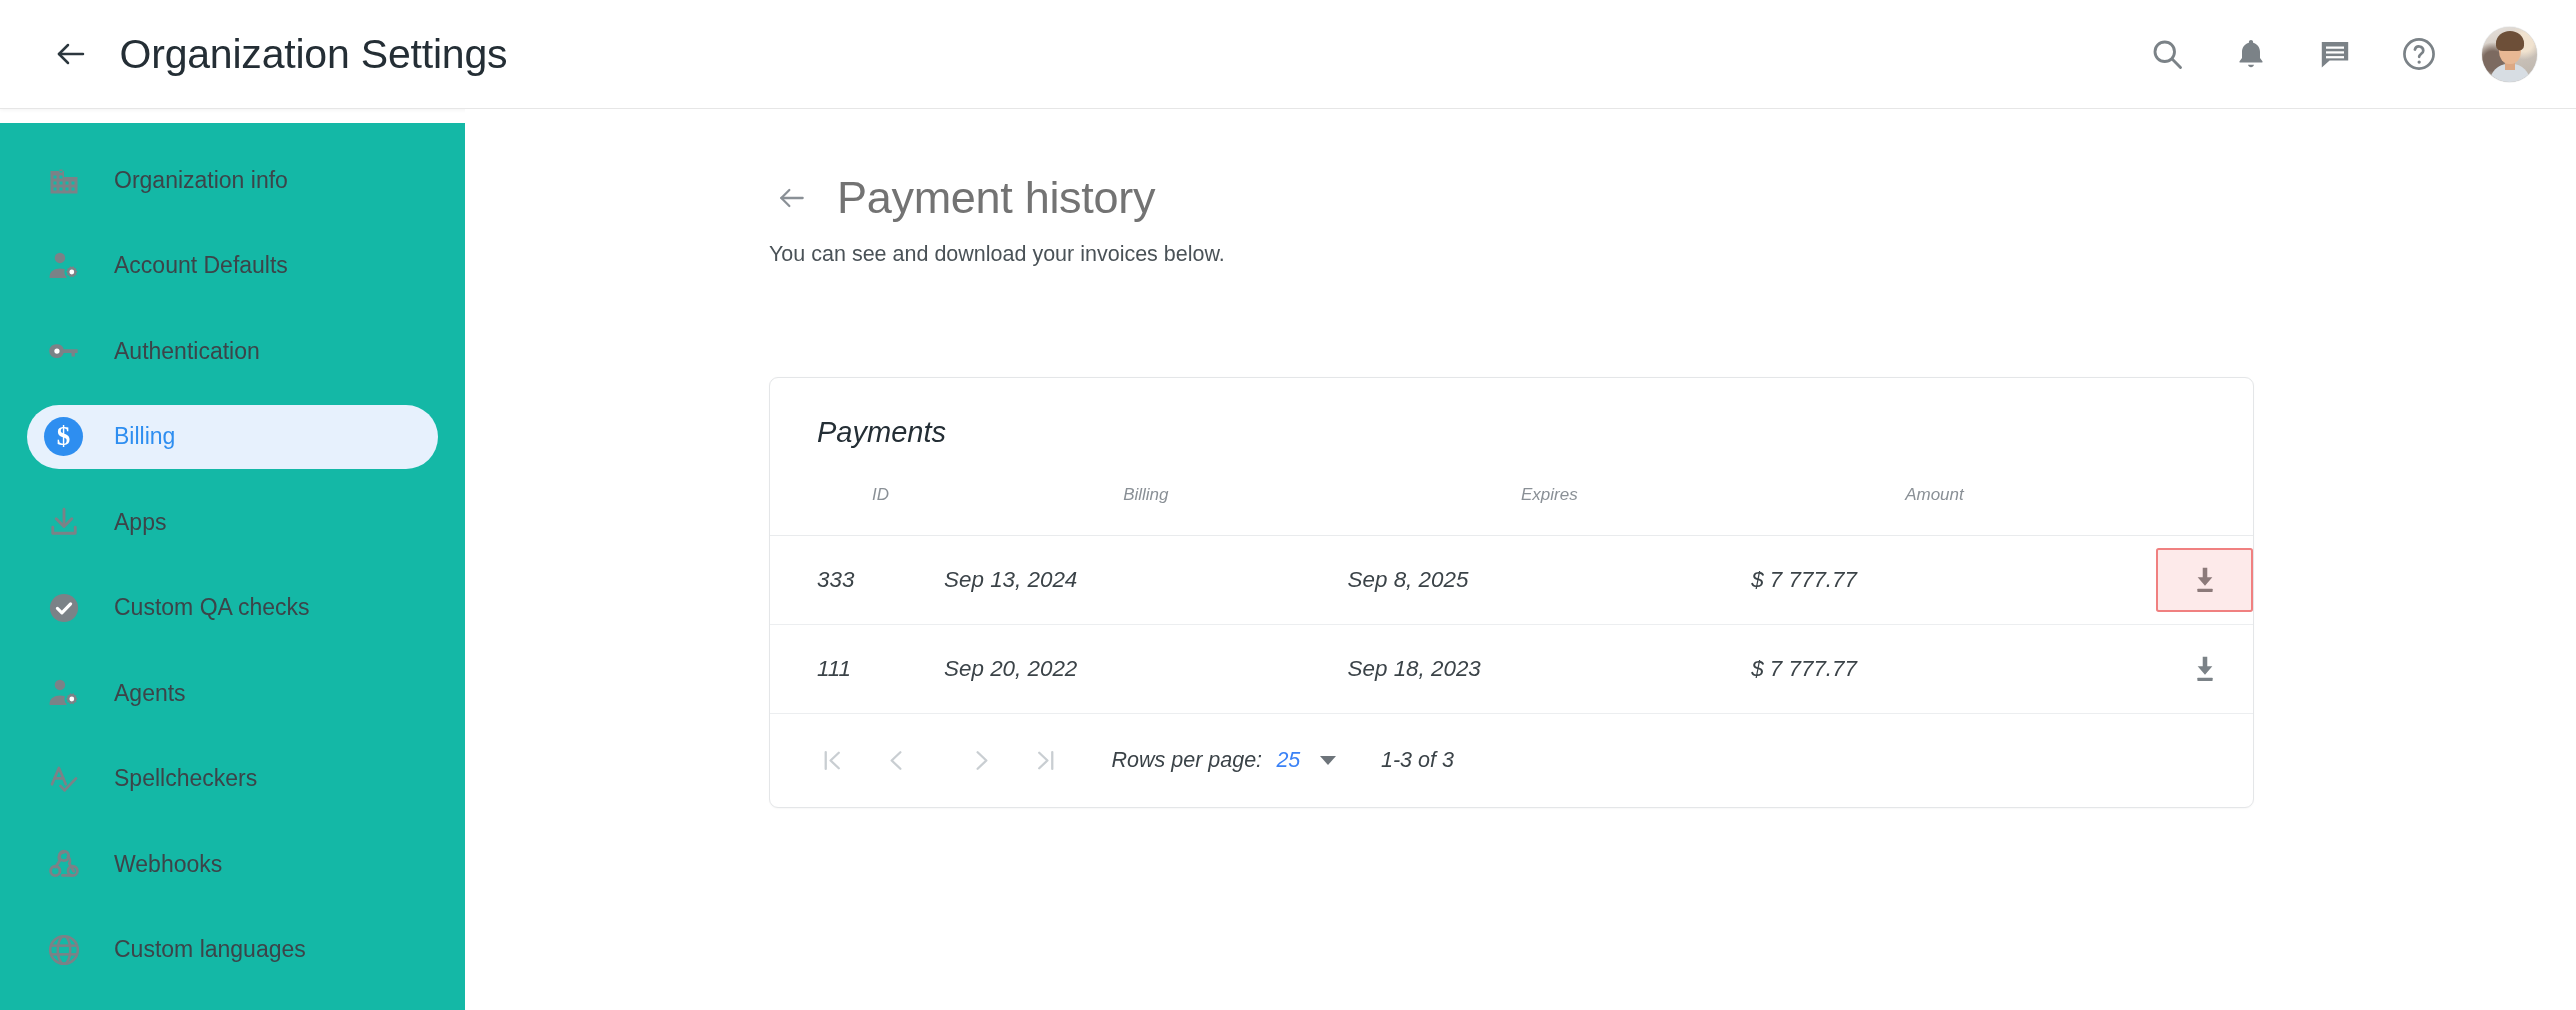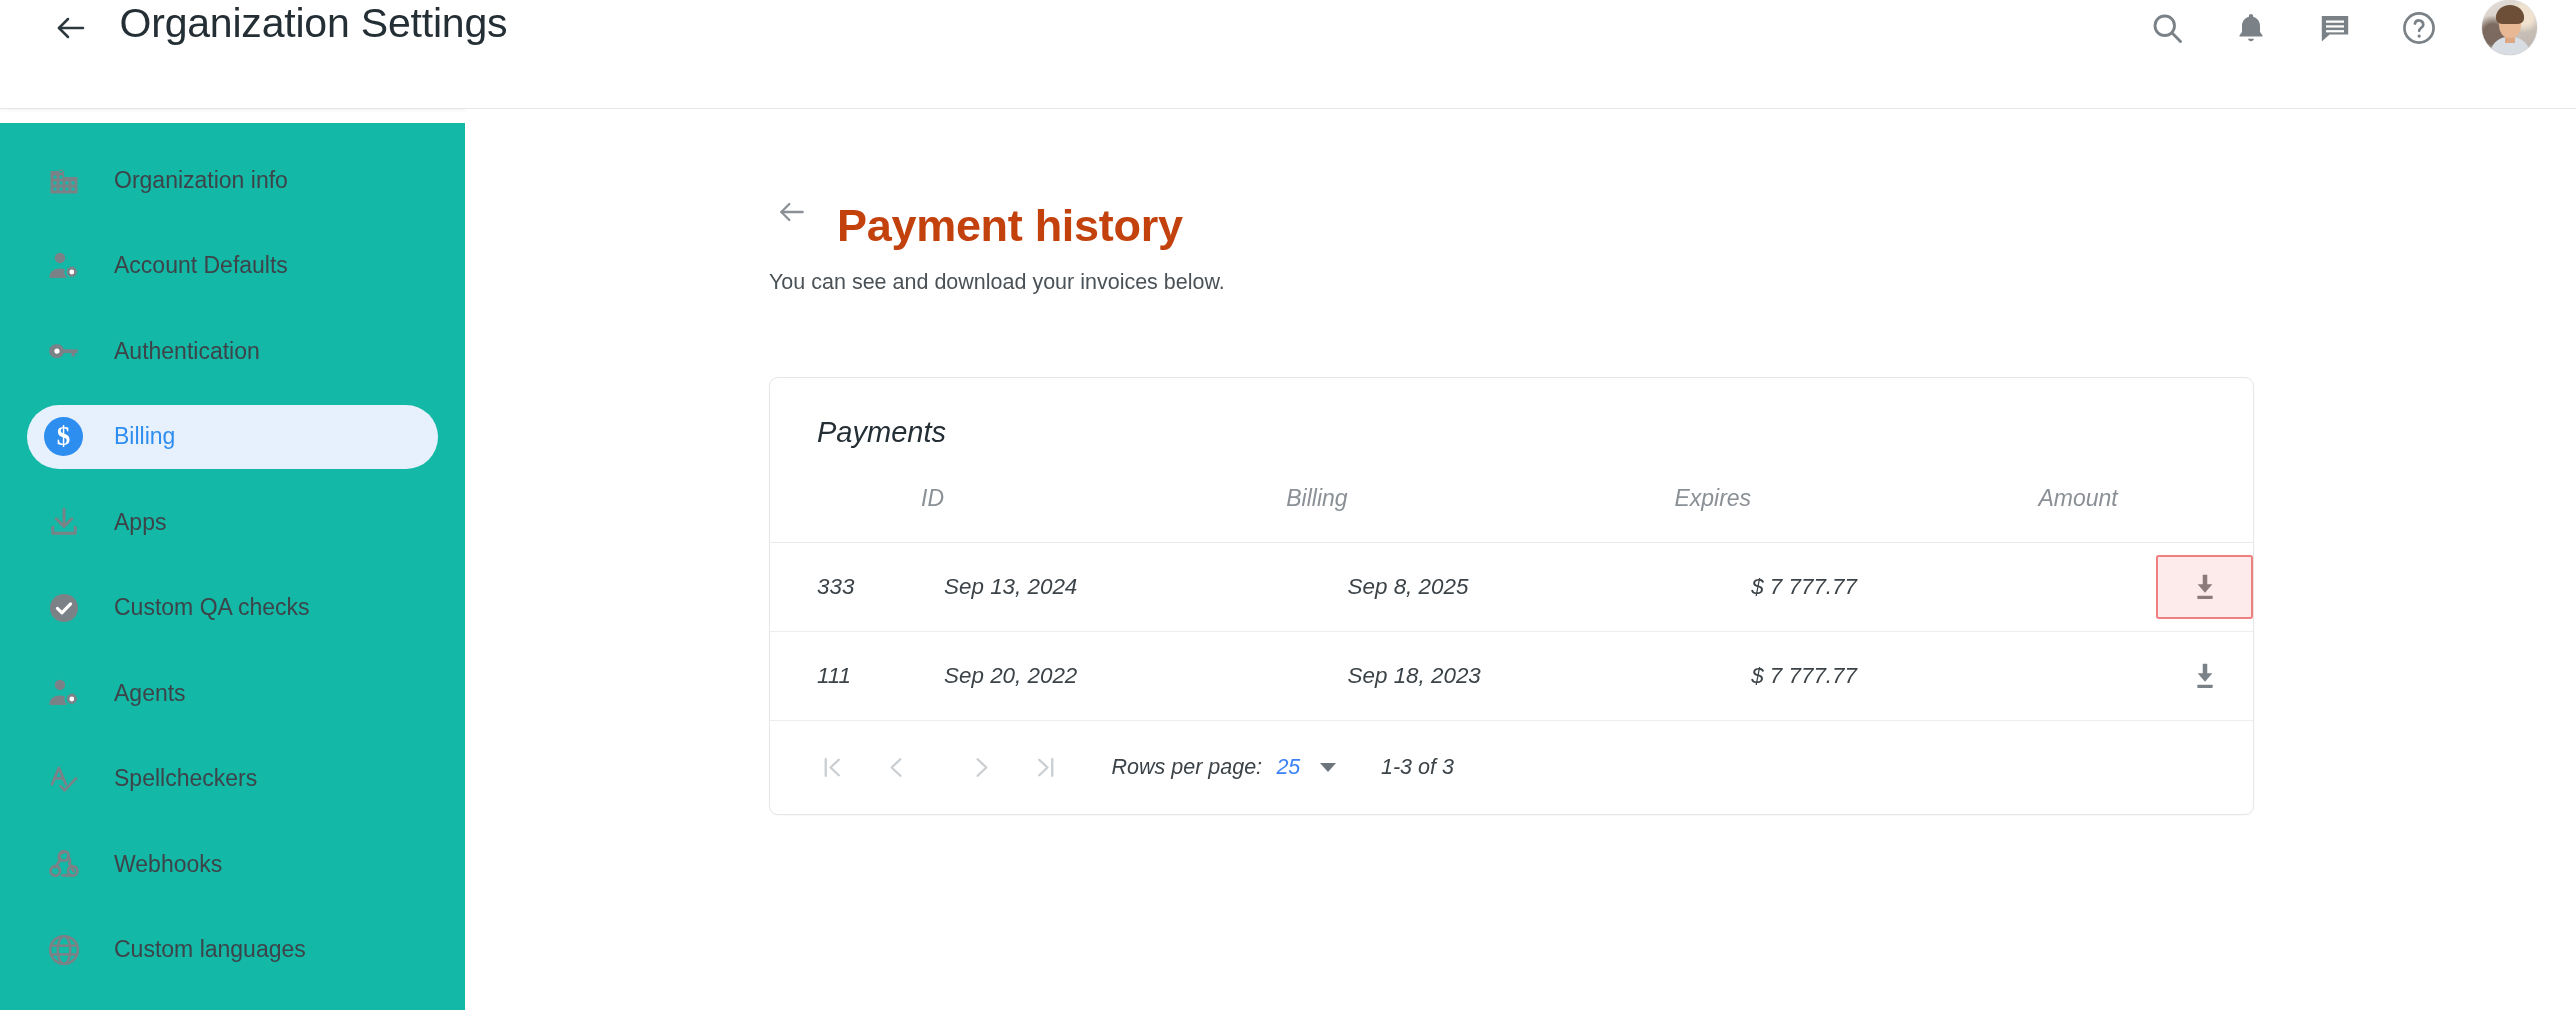--- a/index.html
+++ b/index.html
@@ -10,21 +10,21 @@
     overflow: hidden;
   }
   .app { position: relative; width: 2576px; height: 1011px; background:#fff; }
 
   
   .topbar {
     position: absolute; left: 0; top: 0; width: 2576px; height: 109px;
     background: #ffffff;
     border-bottom: 0.9px solid #e6e6e6;
     box-shadow: 0 1.8px 3.6px rgba(0,0,0,0.045);
-    display: flex; align-items: flex-start;
+    display: flex; align-items: center;
   }
   .topbar-back {
     margin-left: 43px; width: 55px; height: 55px;
     display: flex; align-items: center; justify-content: center;
     cursor: pointer; border-radius: 50%;
   }
   .topbar-title {
     margin-left: 21.5px;
     font-size: 41px; font-weight: 400; color: #242e35;
     letter-spacing: -0.2px;
@@ -77,35 +77,35 @@
     display: flex; align-items: center; justify-content: center;
     font-size: 27px; font-weight: 700; line-height: 1;
     font-family: "Liberation Serif", serif;
   }
 
   
   .main { position: absolute; left: 465px; top: 109px; width: 2111px; height: 902px; background:#fff; }
   .page-head { position: absolute; left: 304px; top: 63px; }
   .page-title-row { display: flex; align-items: center; }
   .page-back { width: 45px; height: 45px; display:flex; align-items:center; justify-content:center; cursor:pointer; }
-  .page-title { margin-left: 23px; font-size: 45px; color: #c2410c; font-weight: 700; letter-spacing:-0.3px;margin-top:28px; }
+  .page-title { margin-left: 23px; font-size: 45px; color: #737373; font-weight: 400; letter-spacing:-0.3px; }
   .page-sub { margin-top: 18px; margin-left: 0px; font-size: 21.5px; color: #4a5257; }
 
   
   .card {
     position: absolute; left: 304px; top: 268px; width: 1485px;
     background: #ffffff; border: 0.9px solid #e4e6e8; border-radius: 9px;
     box-shadow: 0 0.9px 1.8px rgba(0,0,0,0.03);
     font-style: italic;
   }
   .card-title { padding: 38px 0 0 47px; font-size: 29px; color: #242e35; font-weight: 400; }
 
   table.paytable { width: 100%; border-collapse: collapse; margin-top: 36px; table-layout: fixed; }
   table.paytable th {
-    text-align: right; font-weight: 400; font-size: 23px; color: #8a9096;
+    text-align: center; font-weight: 400; font-size: 17px; color: #8a9096;
     padding: 0 0 30px 0; border-bottom: 0.9px solid #e9ebed;
   }
   table.paytable td {
     font-size: 22.4px; color: #3b4348; padding: 0; height: 89px;
     border-bottom: 0.9px solid #eceef0; vertical-align: middle;
   }
   table.paytable tr.last-row td { border-bottom: 0.9px solid #eceef0; }
   .c-id   { width: 170px; padding-left: 47px !important; }
   .c-plc  { width: 394px; }
   .c-exp  { width: 394px; }

